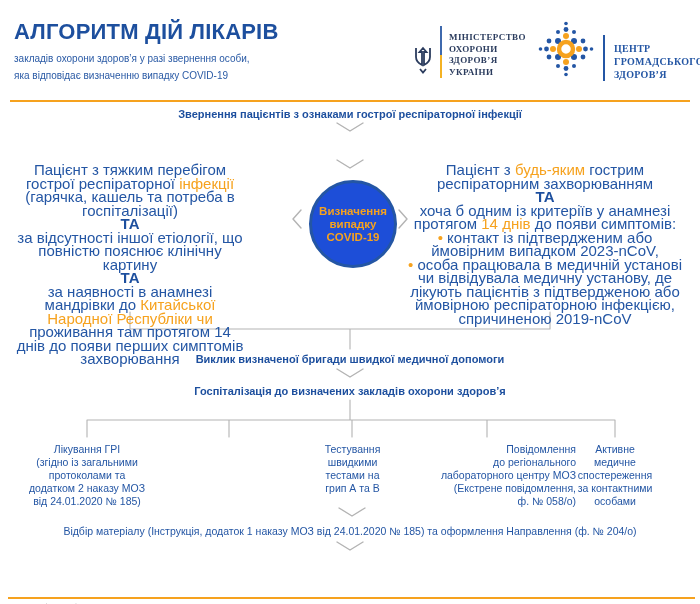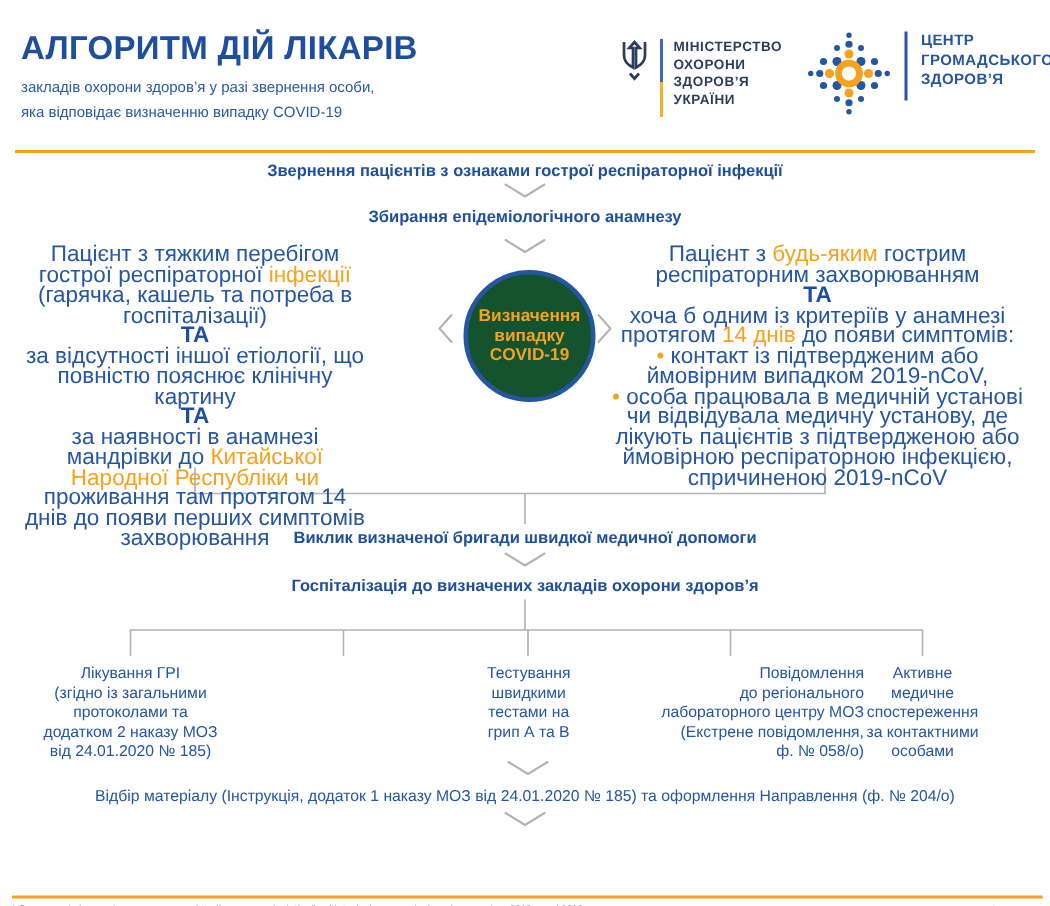--- a/index.html
+++ b/index.html
@@ -3,40 +3,40 @@
 <meta charset="utf-8">
 <style>
   html,body{margin:0;padding:0;background:#ffffff;}
   .page{position:relative;width:700px;height:604px;background:#ffffff;overflow:hidden;
         font-family:"Liberation Sans",sans-serif;margin-top:13px;}
   
   .title{position:absolute;left:14px;top:6px;margin:0;font-size:22px;font-weight:bold;
          color:#1d4f9e;letter-spacing:.2px;}
   .subtitle{position:absolute;left:14px;top:37px;margin:0;font-size:10px;color:#2a5aa5;
             line-height:17px;}
-  .logo{position:absolute;display:flex;align-items:flex-start;}
+  .logo{position:absolute;display:flex;align-items:flex-end;font-family:Liberation Serif, serif;}
   .logo-moz{left:413px;top:13px;gap:7px;}
   .flagbar{width:2px;height:52px;background:linear-gradient(#3e69ad 0 55%,#f4b223 55% 100%);}
   .moz-text{font-size:9px;font-weight:bold;color:#2b3c5e;line-height:11.5px;letter-spacing:.4px;}
   .logo-phc{left:538px;top:8px;gap:9px;}
   .phc-divider{width:2px;height:46px;background:#2456a4;}
   .phc-text{font-size:10px;font-weight:bold;color:#2456a4;line-height:13px;letter-spacing:.3px;}
   .top-rule{position:absolute;left:10px;right:10px;top:87px;height:2px;background:#f6a21e;}
   
   .center-step{position:absolute;left:0;width:700px;margin:0;text-align:center;
                font-weight:bold;font-size:11px;color:#1d4f9e;}
   .step-referral{top:95px}
   .step-anamnesis{top:126px}
   .step-ambulance{top:340px}
   .step-hospital{top:372px}
   .step-sampling{top:512px;font-weight:normal;color:#2456a4;font-size:10.5px}
   .step-delivery{top:546px;font-weight:normal;color:#2456a4;font-size:10.5px;line-height:14px}
   .circle{position:absolute;left:309px;top:167px;width:82px;height:82px;border:3px solid #2456a4;
           border-radius:50%;display:flex;align-items:center;justify-content:center;text-align:center;
-          font-weight:bold;color:#f6a21e;font-size:11.5px;line-height:13px;background:#14532d;}
+          font-weight:bold;color:#f6a21e;font-size:11.5px;line-height:13px;background:#1d4ed8;}
   .case{position:absolute;top:150px;margin:0;font-size:15px;line-height:13.5px;color:#2456a4;
         text-align:center;}
   .case p{margin:0;}
   .case-left{left:15px;width:230px;}
   .case-right{left:400px;width:290px;}
   .hl{color:#f6a21e;font-weight:normal;}
   .and{font-weight:bold;color:#1d4f9e;}
   .branch{position:absolute;top:430px;font-size:10.5px;line-height:13px;color:#2456a4;
           text-align:center;}
   .branch-1{left:27px;width:120px;}
@@ -118,39 +118,38 @@
       <path d="M399 197 L407 206 L399 215"></path>
       <path d="M130 299 V316 M550 299 V316 M130 316 H550 M350 316 V336" stroke-width="1.1"></path>
       <path d="M337 356 L350 364 L363 356"></path>
       <path d="M350 387 V407 M87 407 H615 M87 407 V424 M229 407 V424 M352 407 V424 M487 407 V424 M615 407 V424" stroke-width="1.1"></path>
       <path d="M339 495 L352 503 L365 495"></path>
       <path d="M337 529 L350 537 L363 529"></path>
     </g>
   </svg>
 
   <p class="center-step step-referral">Звернення пацієнтів з ознаками гострої респіраторної інфекції</p>
-  <p class="center-step step-anamnesis">Збирання епідеміологічного анамнезу</p>
 
   <div class="circle">
     <span>Визначення<br>випадку<br>COVID-19</span>
   </div>
 
   <div class="case case-left">
     <p><span>Пацієнт з тяжким перебігом гострої респіраторної </span><span class="hl">інфекції</span><span> (гарячка, кашель та потреба в госпіталізації)</span></p>
     <p class="and">ТА</p>
     <p>за відсутності іншої етіології, що повністю пояснює клінічну картину</p>
     <p class="and">ТА</p>
     <p><span>за наявності в анамнезі мандрівки до </span><span class="hl">Китайської Народної Республіки чи</span><span> проживання там протягом 14 днів до появи перших симптомів захворювання</span></p>
   </div>
 
   <div class="case case-right">
     <p><span>Пацієнт з </span><span class="hl">будь-яким</span><span> гострим респіраторним захворюванням</span></p>
     <p class="and">ТА</p>
     <p><span>хоча б одним із критеріїв у анамнезі протягом </span><span class="hl">14 днів</span><span> до появи симптомів:</span></p>
-    <p><span class="hl">•</span> <span>контакт із підтвердженим або ймовірним випадком 2019-nCoV,</span></p>
+    <p><span class="hl">•</span> <span>контакт із підтвердженим або ймовірним випадком 2023-nCoV,</span></p>
     <p><span class="hl">•</span> <span>особа працювала в медичній установі чи відвідувала медичну установу, де лікують пацієнтів з підтвердженою або ймовірною респіраторною інфекцією, спричиненою 2019-nCoV</span></p>
   </div>
 
   <p class="center-step step-ambulance">Виклик визначеної бригади швидкої медичної допомоги</p>
   <p class="center-step step-hospital">Госпіталізація до визначених закладів охорони здоров’я</p>
 
   <div class="branch branch-1">Лікування ГРІ<br>(згідно із загальними<br>протоколами та<br>додатком 2 наказу МОЗ<br>від 24.01.2020 № 185)</div>
   <div class="branch branch-3">Тестування<br>швидкими<br>тестами на<br>грип А та В</div>
   <div class="branch branch-4">Повідомлення<br>до регіонального<br>лабораторного центру МОЗ<br>(Екстрене повідомлення,<br>ф. № 058/о)</div>
   <div class="branch branch-5">Активне<br>медичне<br>спостереження<br>за контактними<br>особами</div>

